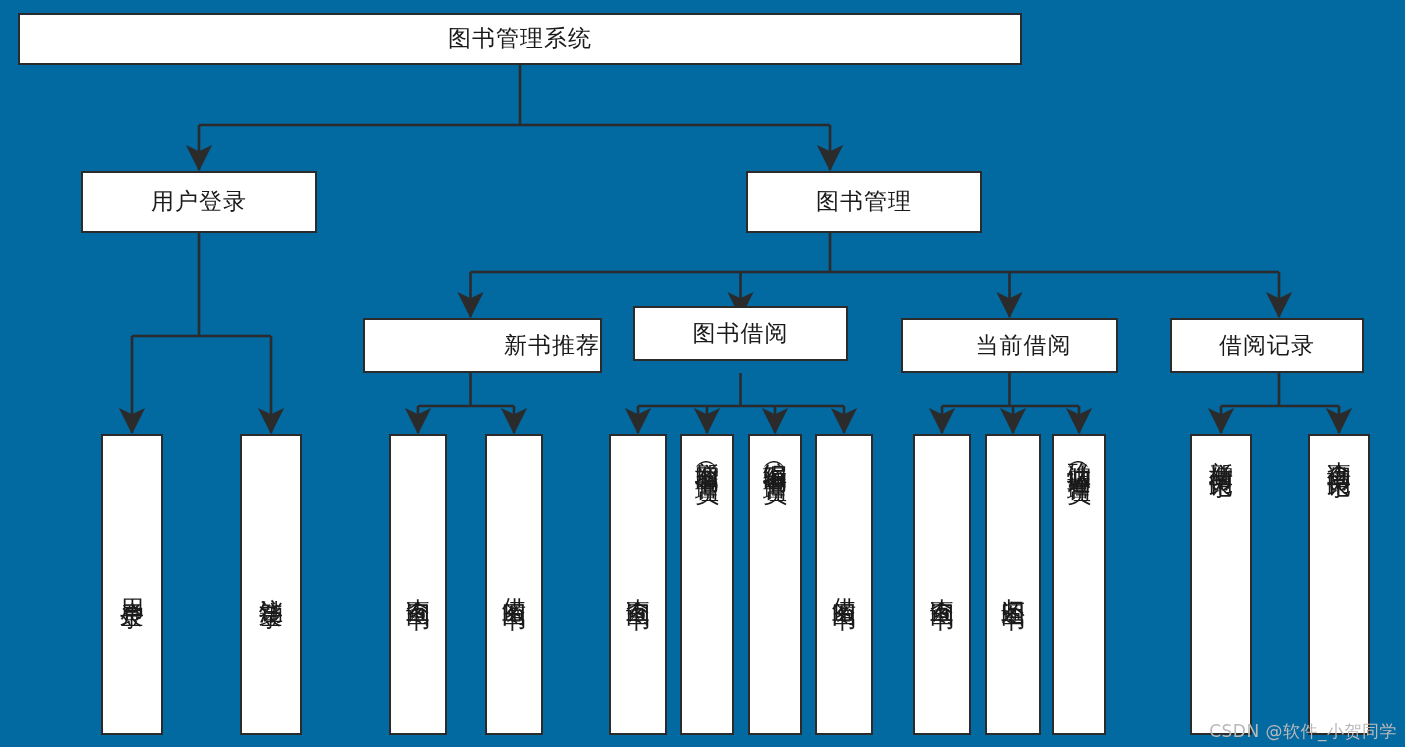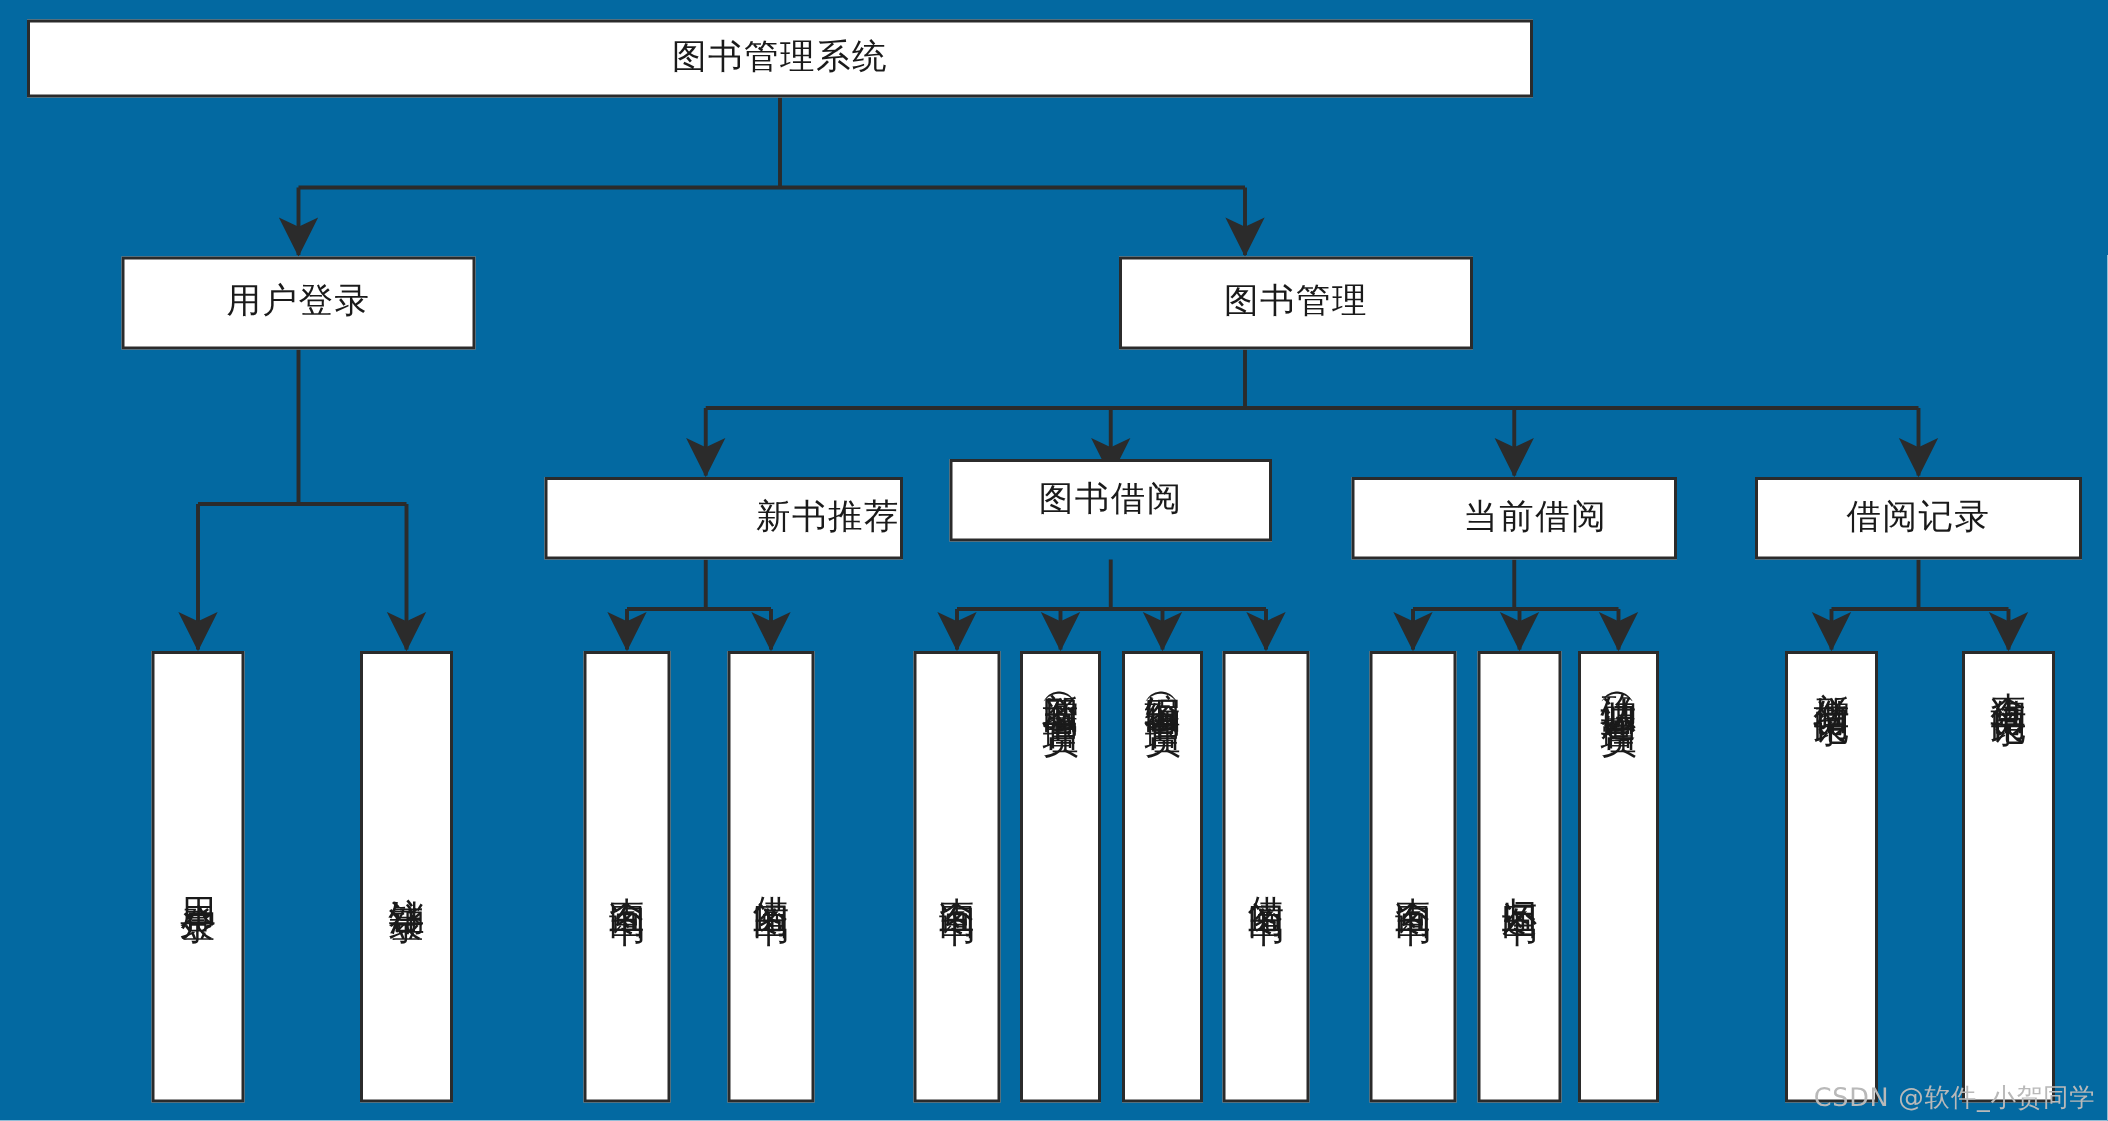--- a/index.html
+++ b/index.html
@@ -132,21 +132,21 @@
       </div>
       <div class="node horiz" style="left: 363px; top: 318px; width: 239px; height: 55px; justify-content: flex-end;">
         <span class="lbl">新书推荐</span>
       </div>
       <div class="node horiz" style="left: 633px; top: 306px; width: 215px; height: 55px;">
         <span class="lbl">图书借阅</span>
       </div>
       <div class="node horiz" style="left: 901px; top: 318px; width: 217px; height: 55px; padding-left: 28px;">
         <span class="lbl">当前借阅</span>
       </div>
-      <div class="node horiz" style="left: 1170px; top: 318px; width: 218px; height: 55px;">
+      <div class="node horiz" style="left: 1170px; top: 318px; width: 194px; height: 55px;">
         <span class="lbl">借阅记录</span>
       </div>
       <div class="node vert mid" style="left: 101px; top: 434px; width: 62px; height: 301px;">
         <span class="lbl">用户登录</span>
       </div>
       <div class="node vert mid" style="left: 240px; top: 434px; width: 62px; height: 301px;">
         <span class="lbl">注销登录</span>
       </div>
       <div class="node vert mid" style="left: 389px; top: 434px; width: 58px; height: 301px;">
         <span class="lbl">查询图书</span>

